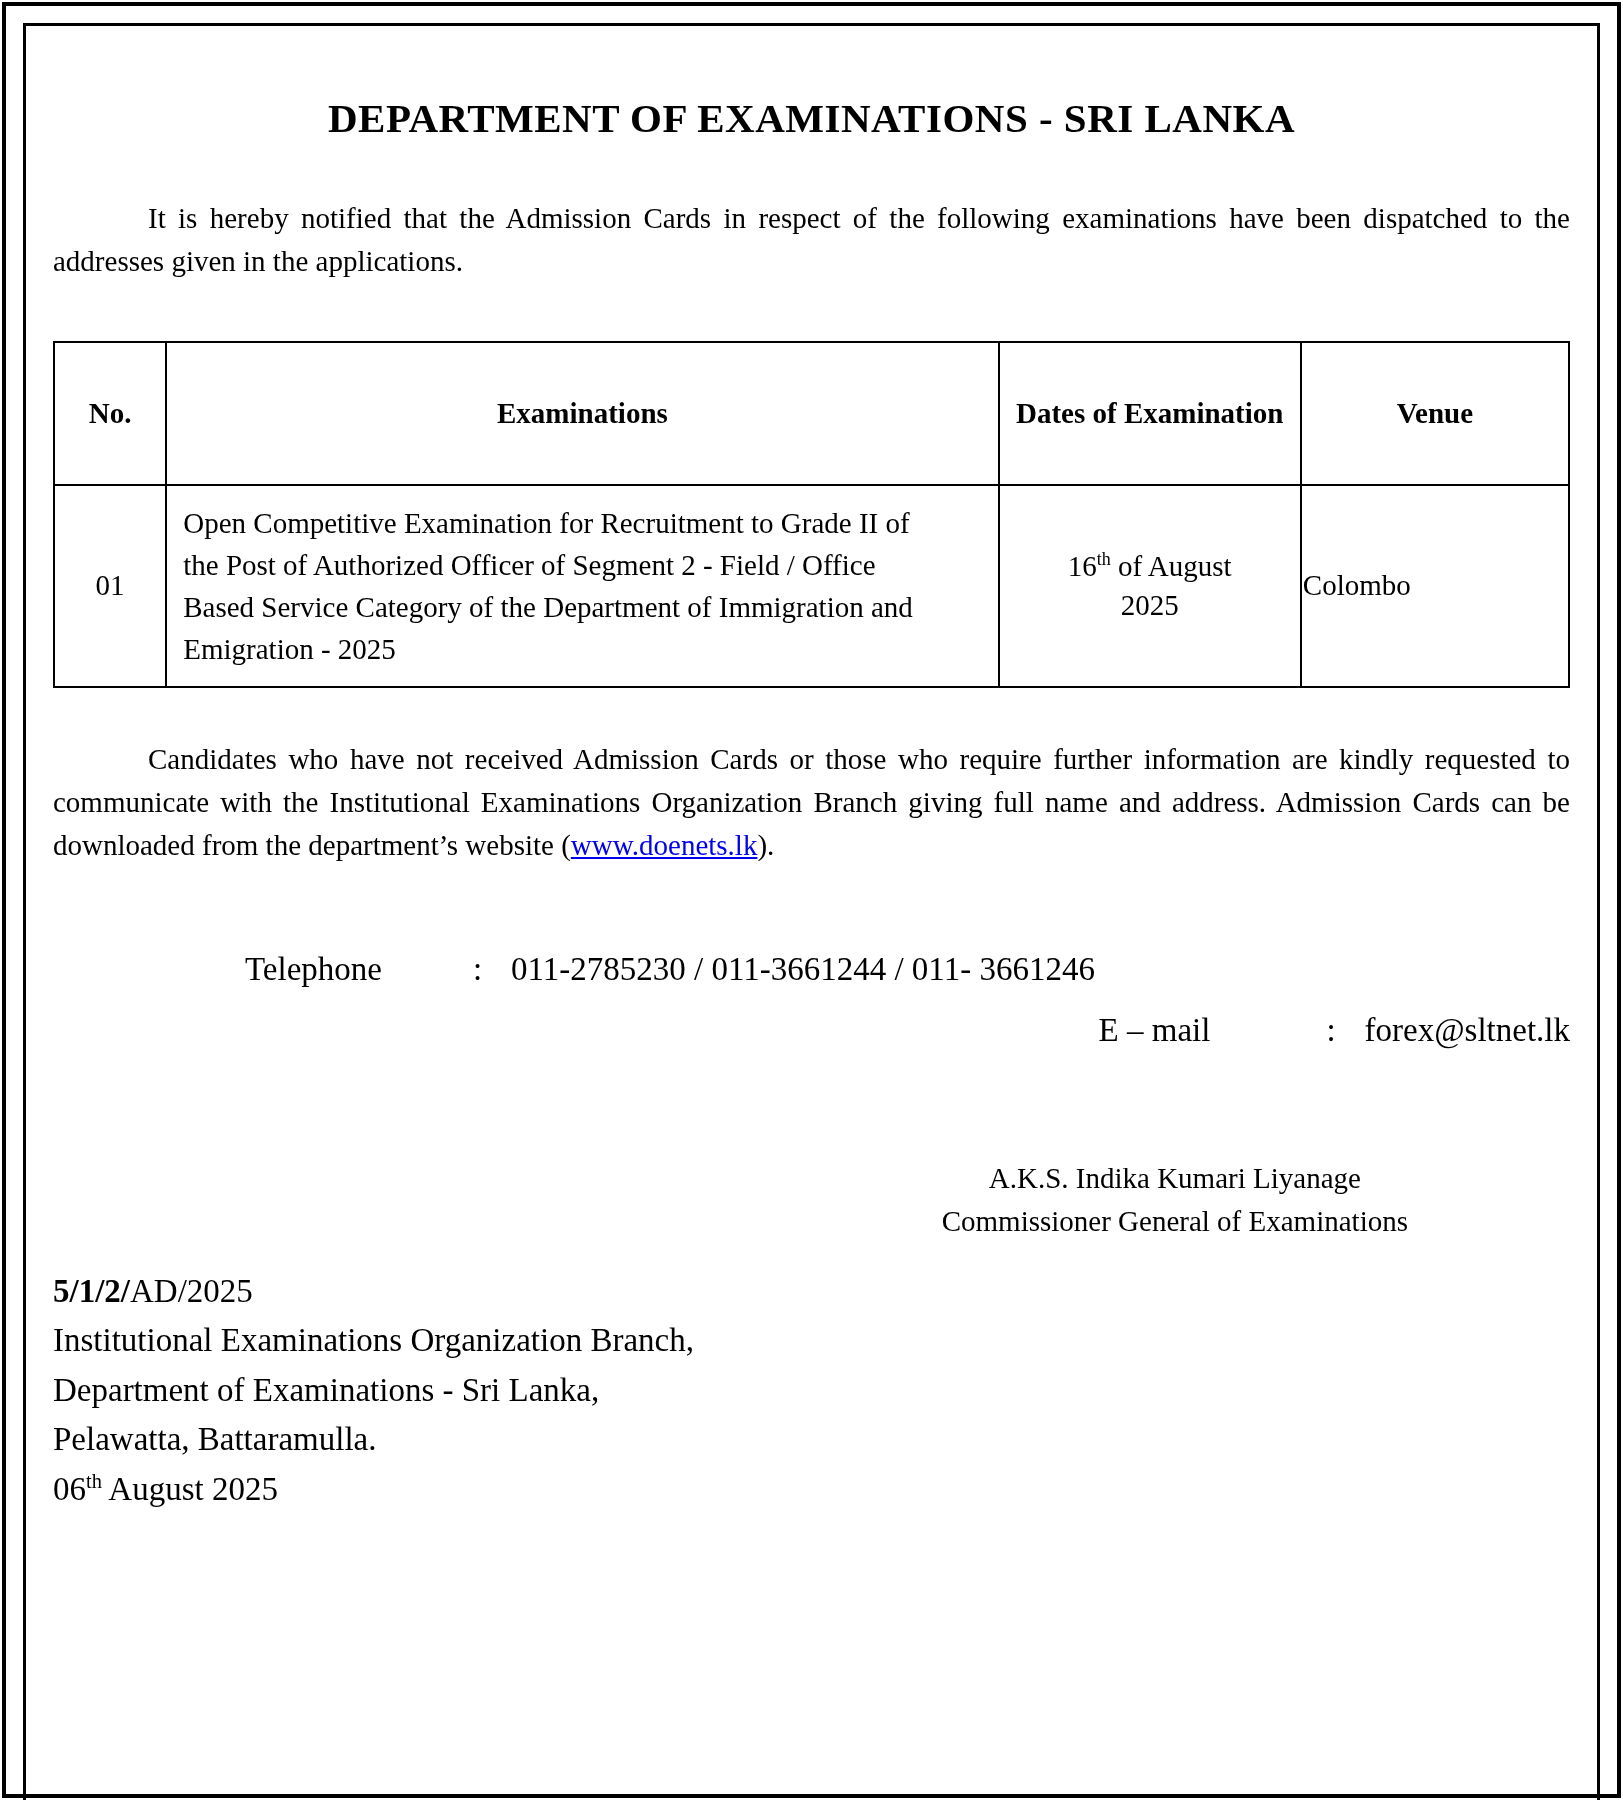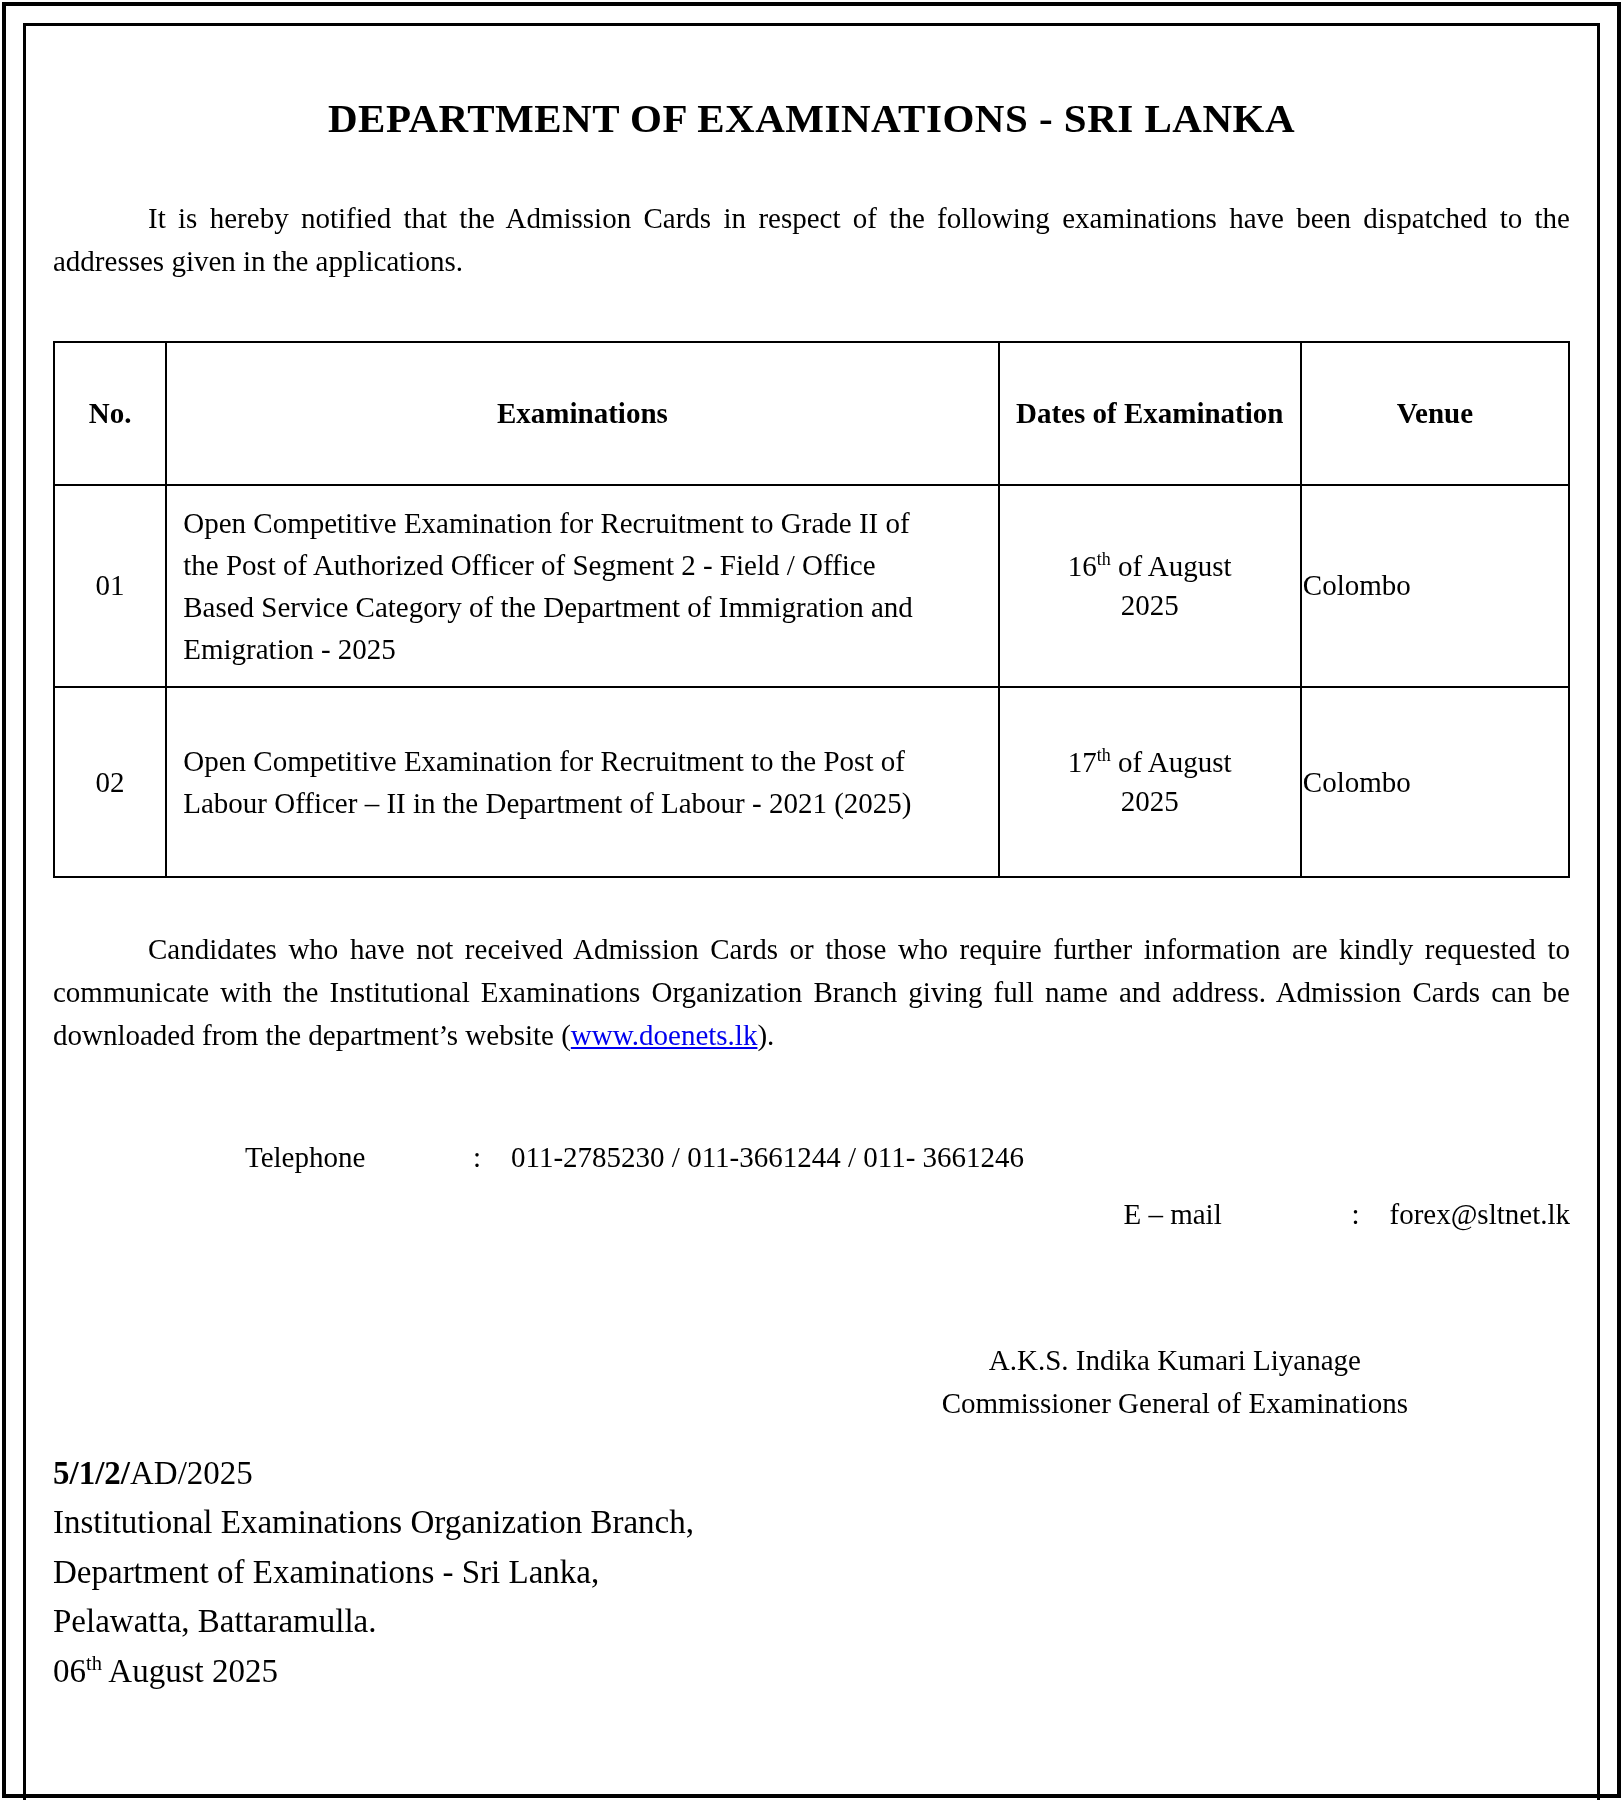--- a/index.html
+++ b/index.html
@@ -93,21 +93,21 @@
   p.info {
     text-indent: 95px;
     margin-top: 50px;
   }
   a.weblink {
     text-decoration: underline;
     cursor: pointer;
   }
   .contact {
     margin: 84px 0 0 192px;
-    font-size: 29px;
+    font-size: 33px;
   }
   .contact-row {
     display: flex;
     align-items: baseline;
   }
   .contact-row + .contact-row { margin-top: 24px; justify-content: flex-end; }
   .c-label { width: 228px; }
   .c-colon { width: 38px; }
   .c-value { }
   .signature {
@@ -144,26 +144,20 @@
             <th class="col-venue">Venue</th>
           </tr>
         </thead>
         <tbody>
           <tr class="row-1">
             <td class="cell-no">01</td>
             <td class="cell-exam">Open Competitive Examination for Recruitment to Grade II of the Post of Authorized Officer of Segment 2 - Field / Office Based Service Category of the Department of Immigration and Emigration - 2025</td>
             <td class="cell-date"><span>16</span><sup class="ord">th</sup><span> of August 2025</span></td>
             <td class="cell-venue">Colombo</td>
           </tr>
-          <tr class="row-2">
-            <td class="cell-no">02</td>
-            <td class="cell-exam">Open Competitive Examination for Recruitment to the Post of Labour Officer – II in the Department of Labour - 2021 (2025)</td>
-            <td class="cell-date"><span>17</span><sup class="ord">th</sup><span> of August 2025</span></td>
-            <td class="cell-venue">Colombo</td>
-          </tr>
         </tbody>
       </table>
 
       <p class="par info"><span>Candidates who have not received Admission Cards or those who require further information are kindly requested to communicate with the Institutional Examinations Organization Branch giving full name and address. Admission Cards can be downloaded from the department’s website (</span><a class="weblink" style="color: rgb(0, 0, 238);">www.doenets.lk</a><span>).</span></p>
 
       <div class="contact">
         <div class="contact-row">
           <span class="c-label">Telephone</span>
           <span class="c-colon">:</span>
           <span class="c-value">011-2785230 / 011-3661244 / 011- 3661246</span>

